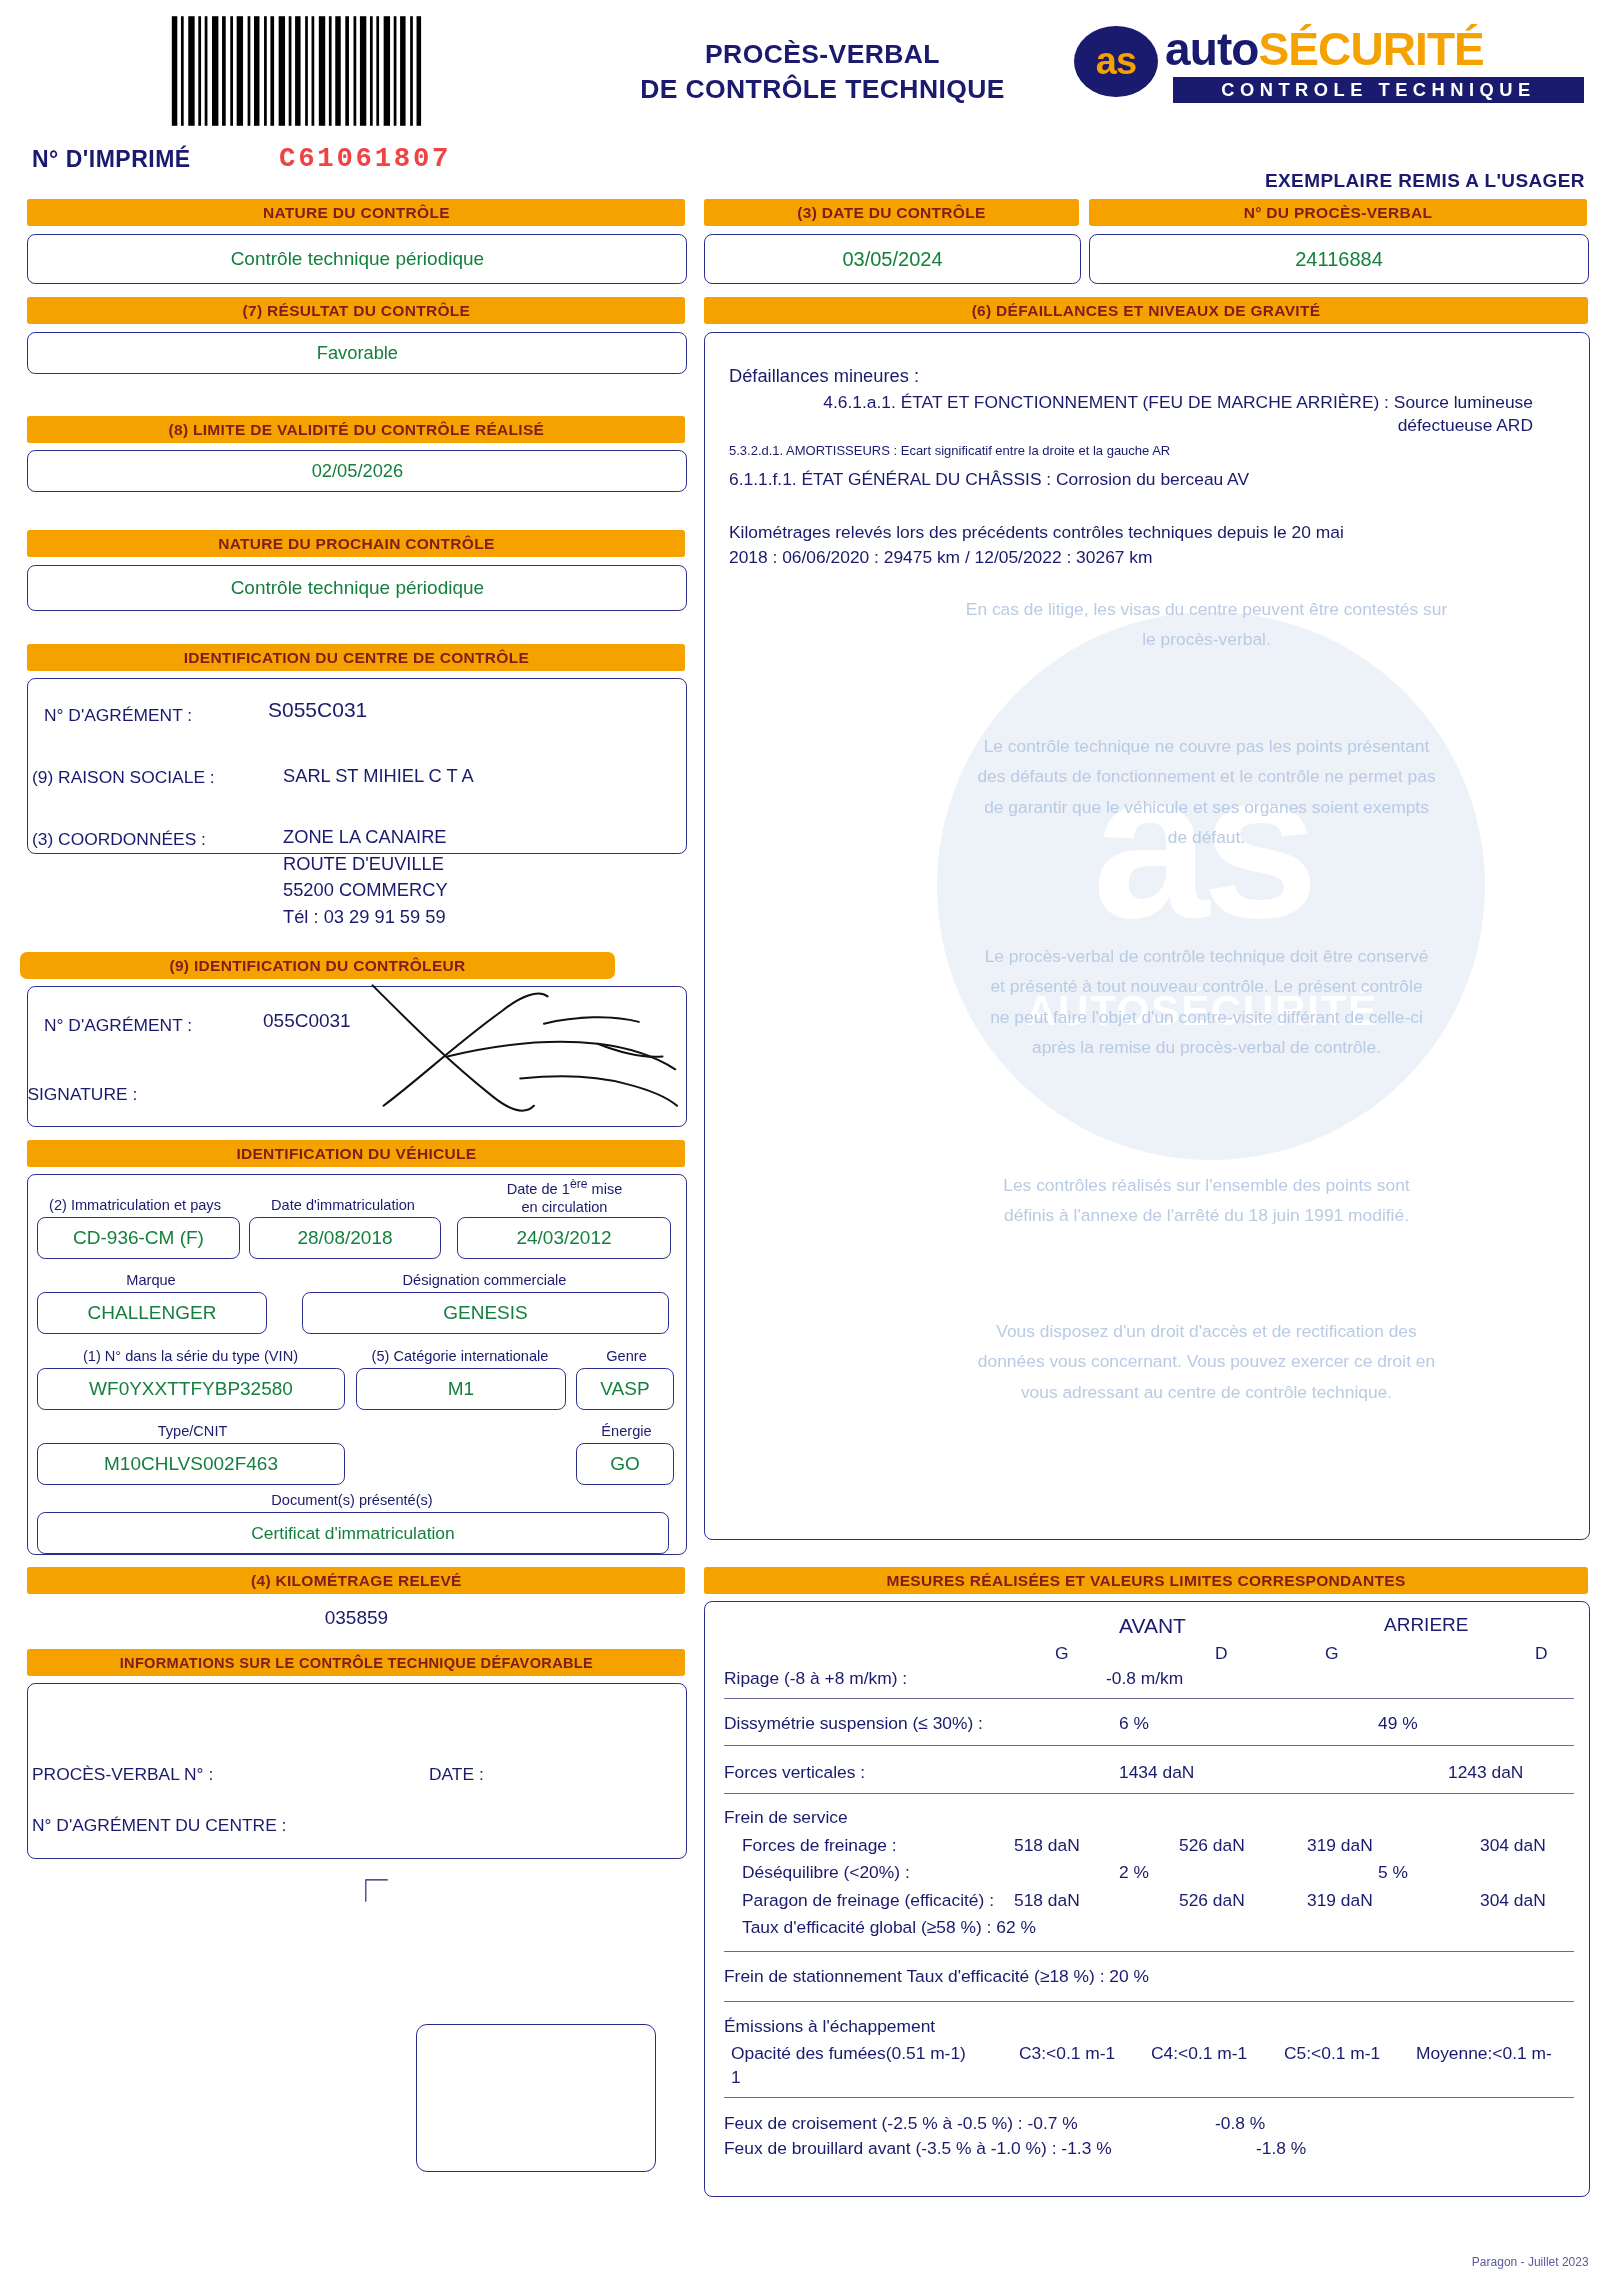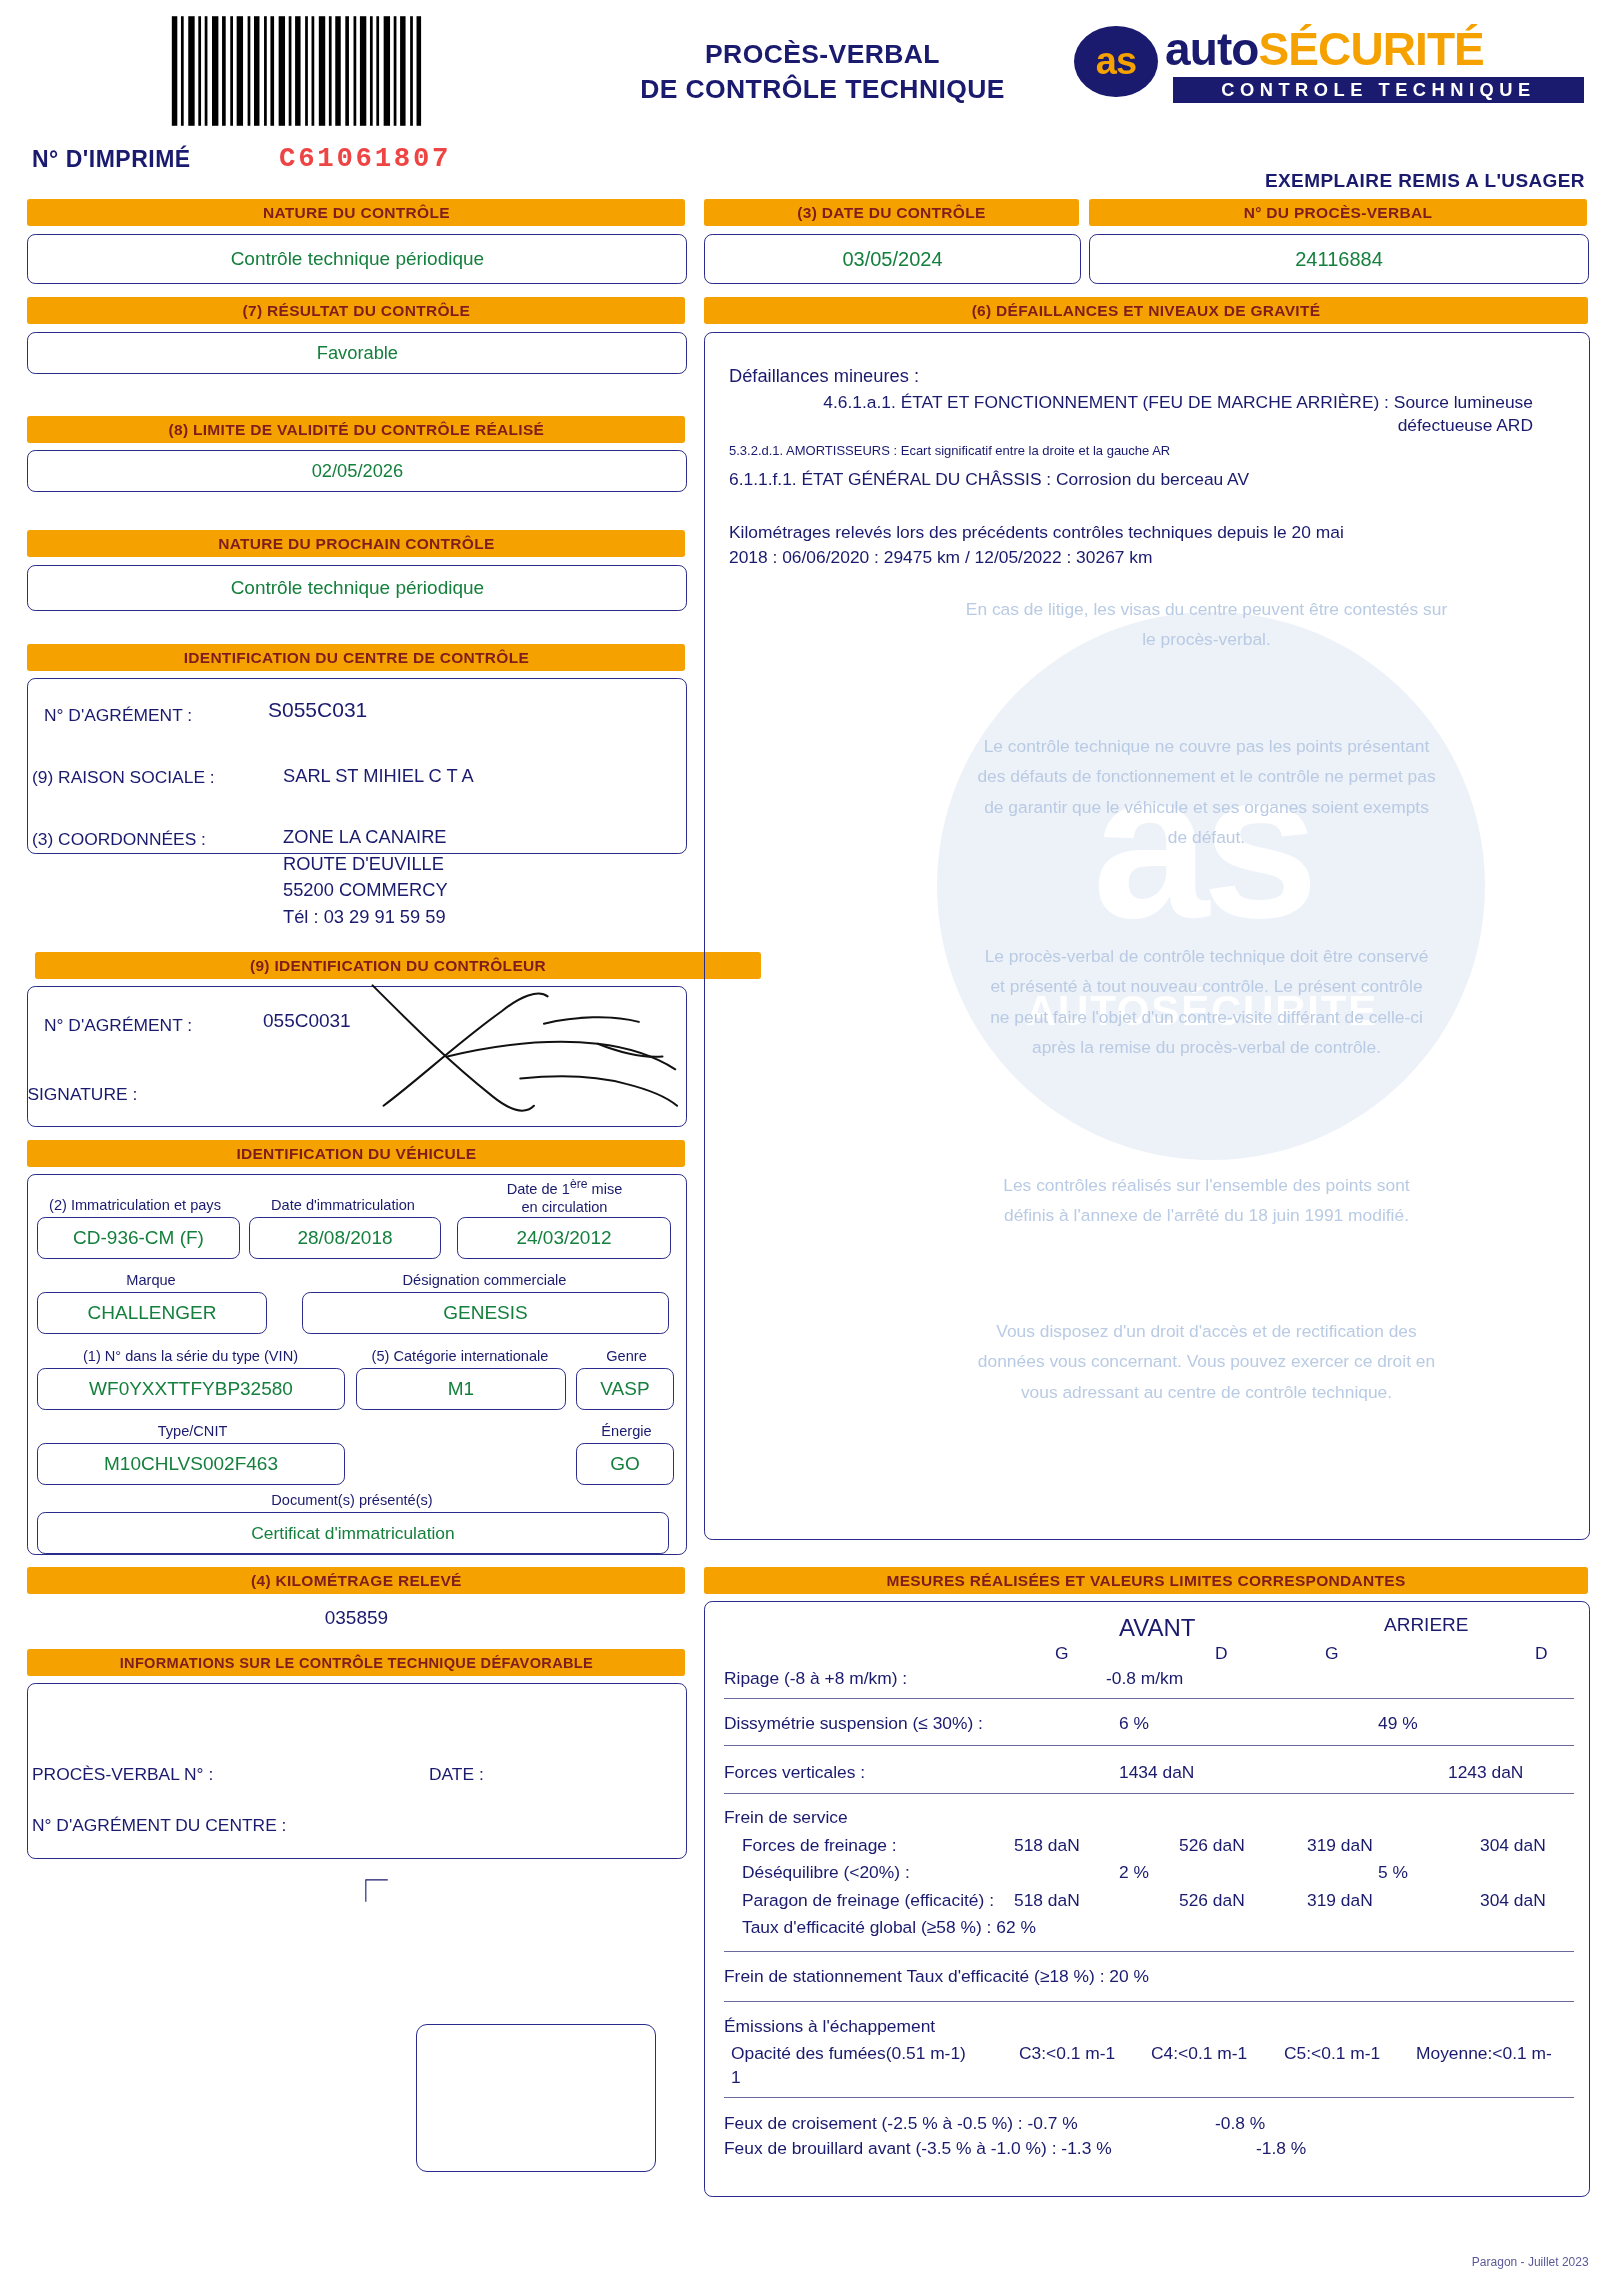--- a/index.html
+++ b/index.html
@@ -351,21 +351,21 @@
   <div class="txt" style="left:44px; top:704px;">N° D'AGRÉMENT :</div>
   <div class="txt bold" style="left:268px; top:696px; font-size:21px;">S055C031</div>
   <div class="txt" style="left:32px; top:766px;">(9) RAISON SOCIALE :</div>
   <div class="txt" style="left:283px; top:764px; font-size:18.3px;">SARL ST MIHIEL  C T A</div>
   <div class="txt" style="left:32px; top:828px;">(3) COORDONNÉES :</div>
   <div class="txt" style="left:283px; top:825px; font-size:18.3px;">ZONE LA CANAIRE</div>
   <div class="txt" style="left:283px; top:852px; font-size:18.3px;">ROUTE D'EUVILLE</div>
   <div class="txt" style="left:283px; top:878px; font-size:18.3px;">55200 COMMERCY</div>
   <div class="txt" style="left:283px; top:905px; font-size:18.3px;">Tél : 03 29 91 59 59</div>
 
-  <div class="bar" style="left:35px; top:952px; width:726px; height:27.4px;">(9) IDENTIFICATION DU CONTRÔLEUR</div>
+  <div class="bar" style="left:20px; top:952px; width:595px; height:27.4px;border-radius:7px;">(9) IDENTIFICATION DU CONTRÔLEUR</div>
   <div class="box" style="left:27.4px; top:986px; width:658px; height:139px;"></div>
   <div class="txt" style="left:44px; top:1014px;">N° D'AGRÉMENT :</div>
   <div class="txt" style="left:263px; top:1008px; font-size:19px;">055C0031</div>
   <div class="txt" style="left:27.4px; top:1083px;">SIGNATURE :</div>
 
   <div class="sig" style="left:365px; top:969px; width:347px; height:155px;">
     <svg width="347" height="155" viewBox="0 0 380 170">
       <g fill="none" stroke="#111111" stroke-width="2.2" stroke-linecap="round">
         <path d="M8 18 C 50 60, 90 100, 140 140 C 160 156, 175 160, 185 150"></path>
         <path d="M20 150 C 60 120, 100 82, 150 46 C 170 30, 190 22, 200 30"></path>
@@ -438,21 +438,21 @@
   <div class="txt" style="left:729px; top:391px; width:804px; font-size:17.4px;text-align:right;">4.6.1.a.1. ÉTAT ET FONCTIONNEMENT (FEU DE MARCHE ARRIÈRE) : Source lumineuse défectueuse ARD</div>
   <div class="txt" style="left:729px; top:442px; width:804px; font-size:13px;">5.3.2.d.1. AMORTISSEURS : Ecart significatif entre la droite et la gauche AR</div>
   <div class="txt" style="left:729px; top:468px; width:804px; font-size:17.4px;">6.1.1.f.1. ÉTAT GÉNÉRAL DU CHÂSSIS : Corrosion du berceau AV</div>
 
   <div class="txt bold" style="left:729px; top:521px; width:822px; font-size:17.4px;">Kilométrages relevés lors des précédents contrôles techniques depuis le 20 mai</div>
   <div class="txt" style="left:729px; top:546px; width:822px; font-size:17.4px;"><span class="bold">2018</span><span> : 06/06/2020 : 29475 km / 12/05/2022 : 30267 km</span></div>
 
   <div class="bar" style="left:704px; top:1567px; width:884px; height:27.4px;">MESURES RÉALISÉES ET VALEURS LIMITES CORRESPONDANTES</div>
   <div class="box" style="left:704px; top:1601px; width:884px; height:594px;"></div>
 
-  <div class="meas bold" style="left:1119px; top:1614px; font-size:24px;">AVANT</div>
+  <div class="meas bold" style="left:1119px; top:1614px; font-size:21px;">AVANT</div>
   <div class="meas bold" style="left:1384px; top:1614px; font-size:19px;">ARRIERE</div>
   <div class="meas bold" style="left:1055px; top:1643px;">G</div>
   <div class="meas bold" style="left:1215px; top:1643px;">D</div>
   <div class="meas bold" style="left:1325px; top:1643px;">G</div>
   <div class="meas bold" style="left:1535px; top:1643px;">D</div>
 
   <div class="meas bold" style="left:724px; top:1668px;">Ripage (-8 à +8 m/km) :</div>
   <div class="meas" style="left:1106px; top:1668px;">-0.8 m/km</div>
   <div class="rule" style="left:724px; top:1698px; width:850px;"></div>
 

